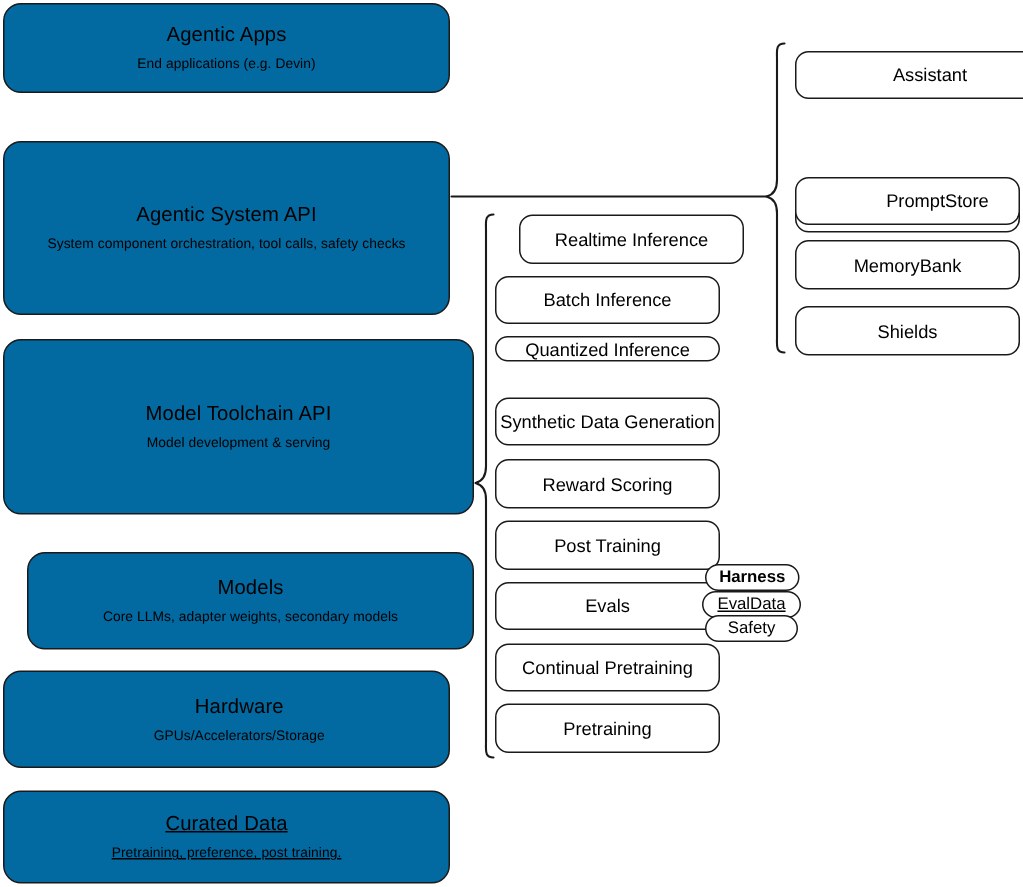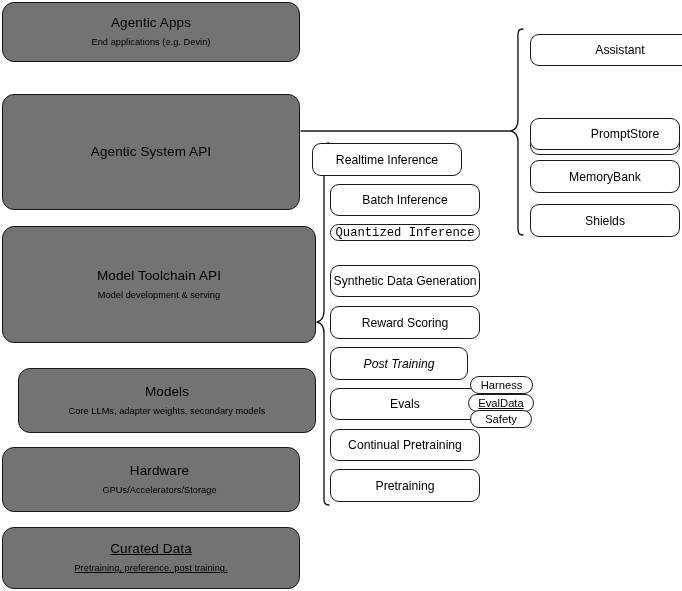--- a/index.html
+++ b/index.html
@@ -19,21 +19,21 @@
     position: absolute;
     left: 0; top: 0;
     width: 682px;
     height: 591px;
   }
   .box {
     position: absolute;
     box-sizing: border-box;
     border: 1.4px solid #1a1a1a;
     border-radius: 12px;
-    background: #737373;
+    background: #0369a1;
     display: flex;
     flex-direction: column;
     align-items: center;
     justify-content: center;
     text-align: center;
     line-height: 1.25;
   }
   .layer-title {
     font-size: 13.5px;
     color: #000;
@@ -107,20 +107,21 @@
     </g>
   </svg>
 
   <div class="box" style="left:2px; top:2px; width:298px; height:60px;">
     <div class="layer-title">Agentic Apps</div>
     <div class="layer-sub">End applications (e.g. Devin)</div>
   </div>
 
   <div class="box" style="left:2px; top:94px; width:298px; height:116px;justify-content:center;">
     <div class="layer-title">Agentic System API</div>
+    <div class="layer-sub">System component orchestration, tool calls, safety checks</div>
   </div>
 
   <div class="box" style="left:2px; top:226px; width:314px; height:117px;">
     <div class="layer-title">Model Toolchain API</div>
     <div class="layer-sub">Model development &amp; serving</div>
   </div>
 
   <div class="box" style="left:2px; top:368px; width:298px; height:65px;margin-left:16px;">
     <div class="layer-title">Models</div>
     <div class="layer-sub">Core LLMs, adapter weights, secondary models</div>
@@ -129,49 +130,49 @@
   <div class="box" style="left:2px; top:447px; width:298px; height:65px;padding-left:17px;">
     <div class="layer-title">Hardware</div>
     <div class="layer-sub">GPUs/Accelerators/Storage</div>
   </div>
 
   <div class="box" style="left:2px; top:527px; width:298px; height:62px;text-decoration:underline;">
     <div class="layer-title">Curated Data</div>
     <div class="layer-sub">Pretraining, preference, post training.</div>
   </div>
 
-  <div class="pillbox" style="left:312px; top:143px; width:150px; height:33px;">
+  <div class="pillbox" style="left:346px; top:143px; width:150px; height:33px;">
     <span>Realtime Inference</span>
   </div>
   <div class="pillbox" style="left:330px; top:184px; width:150px; height:32px;">
     <span>Batch Inference</span>
   </div>
-  <div class="pillbox" style="left:330px; top:224px; width:150px; height:17px;font-family:Liberation Mono, monospace;">
+  <div class="pillbox" style="left:330px; top:224px; width:150px; height:17px;">
     <span>Quantized Inference</span>
   </div>
   <div class="pillbox" style="left:330px; top:265px; width:150px; height:32px;text-align:center;">
     <span>Synthetic Data Generation</span>
   </div>
   <div class="pillbox" style="left:330px; top:306px; width:150px; height:33px;">
     <span>Reward Scoring</span>
   </div>
-  <div class="pillbox" style="left:330px; top:347px; width:138px; height:33px;font-style:italic;">
+  <div class="pillbox" style="left:330px; top:347px; width:150px; height:33px;">
     <span>Post Training</span>
   </div>
   <div class="pillbox" style="left:330px; top:388px; width:150px; height:32px;">
     <span>Evals</span>
   </div>
   <div class="pillbox" style="left:330px; top:429px; width:150px; height:32px;">
     <span>Continual Pretraining</span>
   </div>
   <div class="pillbox" style="left:330px; top:469px; width:150px; height:33px;">
     <span>Pretraining</span>
   </div>
 
-  <div class="badge" style="left:470px; top:376px; width:63px; height:18px;">
+  <div class="badge" style="left:470px; top:376px; width:63px; height:18px;font-weight:bold;">
     <span>Harness</span>
   </div>
   <div class="badge" style="left:468px; top:394px; width:66px; height:18px;text-decoration:underline;">
     <span>EvalData</span>
   </div>
   <div class="badge" style="left:470px; top:410px; width:62px; height:18px;">
     <span>Safety</span>
   </div>
 
   <div class="pillbox" style="left:530px; top:34px; width:180px; height:32px;text-align:center;">

